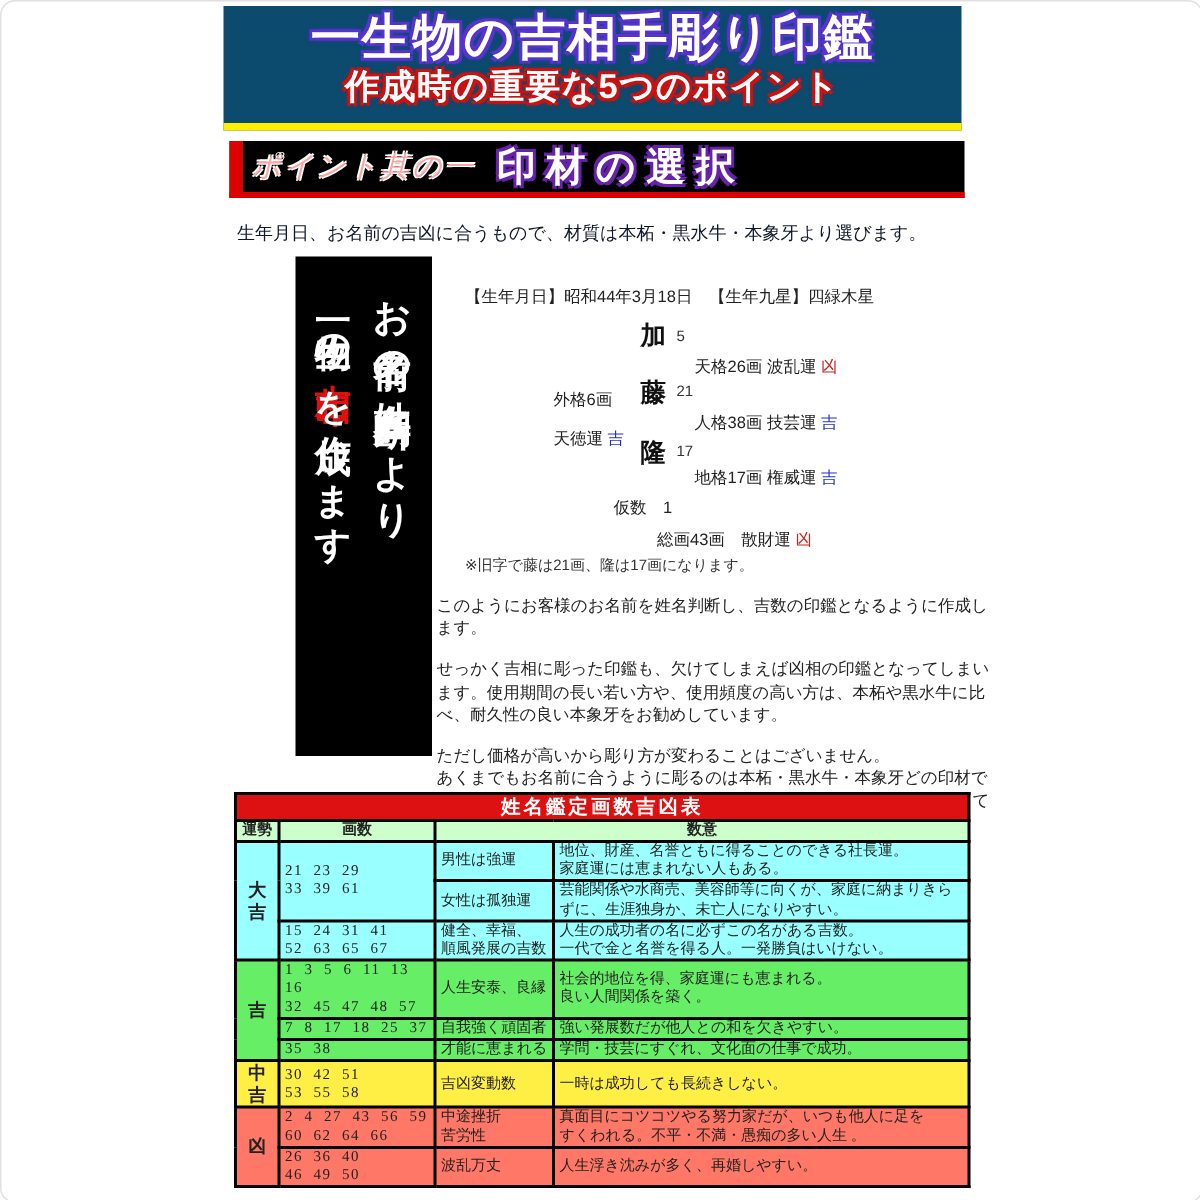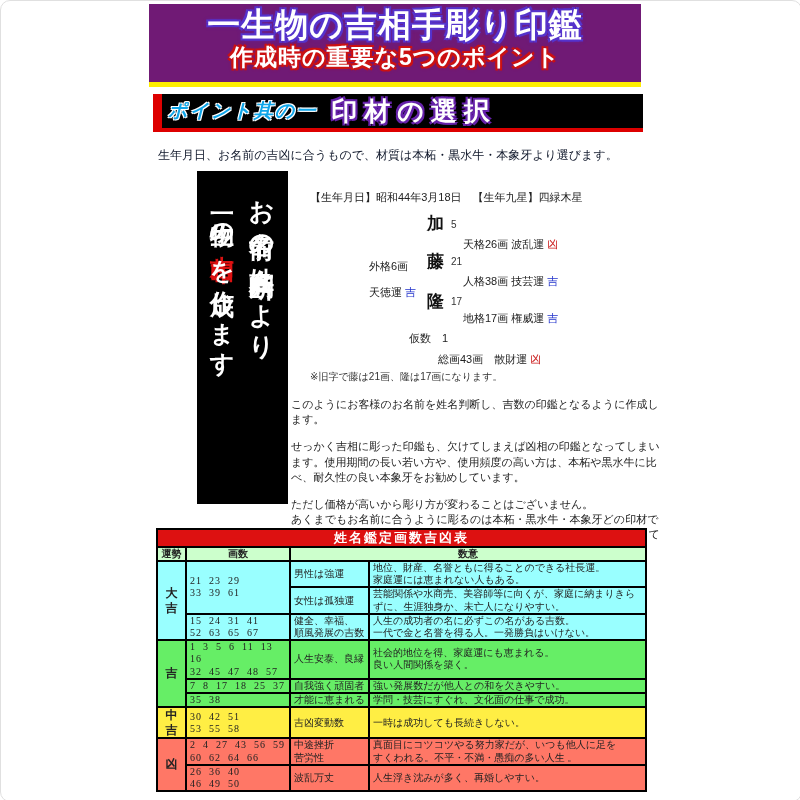--- a/index.html
+++ b/index.html
@@ -1,32 +1,32 @@
 <!DOCTYPE html>
 <html><head>
 <meta charset="utf-8">
 <style>
   html,body{margin:0;padding:0;background:#fff;}
   body{font-family:"Liberation Sans","DejaVu Sans",sans-serif;color:#222;}
   #page{position:relative;width:800px;height:800px;background:#fff;border:1px solid #e0e0e0;border-radius:10px;overflow:hidden;}
   .abs{position:absolute;}
 
   
-  .top-banner{left:148px;top:3px;width:492px;height:76px;background:#701a75;text-align:center;
+  .top-banner{left:148px;top:3px;width:492px;height:76px;background:#0c4a6e;text-align:center;
               border-bottom:5px solid #ffee00;padding-top:2px;box-sizing:content-box;}
   .top-banner .l1{font-size:33px;font-weight:bold;color:#fff;line-height:1.15;letter-spacing:1px;
        text-shadow:-2px -2px 0 #5533cc,2px -2px 0 #5533cc,-2px 2px 0 #5533cc,2px 2px 0 #5533cc,0 0 5px #5533cc;}
   .top-banner .l2{font-size:23px;font-weight:bold;color:#fff;line-height:1.2;letter-spacing:1px;
        text-shadow:-2px -2px 0 #cc1111,2px -2px 0 #cc1111,-2px 2px 0 #cc1111,2px 2px 0 #cc1111,0 0 4px #cc1111;}
 
   
   .point-banner{left:152px;top:93px;width:475px;height:34px;background:#000;
        border-left:9px solid #dd0000;border-bottom:4px solid #dd0000;
        display:flex;align-items:center;padding-left:6px;}
-  .point-banner .label{font-size:19px;font-weight:bold;font-style:italic;color:#0ea5e9;letter-spacing:2px;
+  .point-banner .label{font-size:19px;font-weight:normal;font-style:italic;color:#fca5a5;letter-spacing:2px;
        text-shadow:-1px -1px 0 #fff,1px -1px 0 #fff,-1px 1px 0 #fff,1px 1px 0 #fff;}
   .point-banner .title{margin-left:14px;font-size:26px;font-weight:bold;color:#fff;letter-spacing:7px;
        text-shadow:-2px -2px 0 #6622aa,2px -2px 0 #6622aa,-2px 2px 0 #6622aa,2px 2px 0 #6622aa;}
 
   .intro{left:157px;top:146px;font-size:12px;color:#0f172a;}
 
   
   .side-banner{left:196px;top:170px;width:91px;height:333px;background:#000;}
   .vcol{position:absolute;writing-mode:vertical-rl;font-family:"DejaVu Serif","Liberation Serif",serif;
         font-weight:bold;color:#fff;letter-spacing:2px;}

